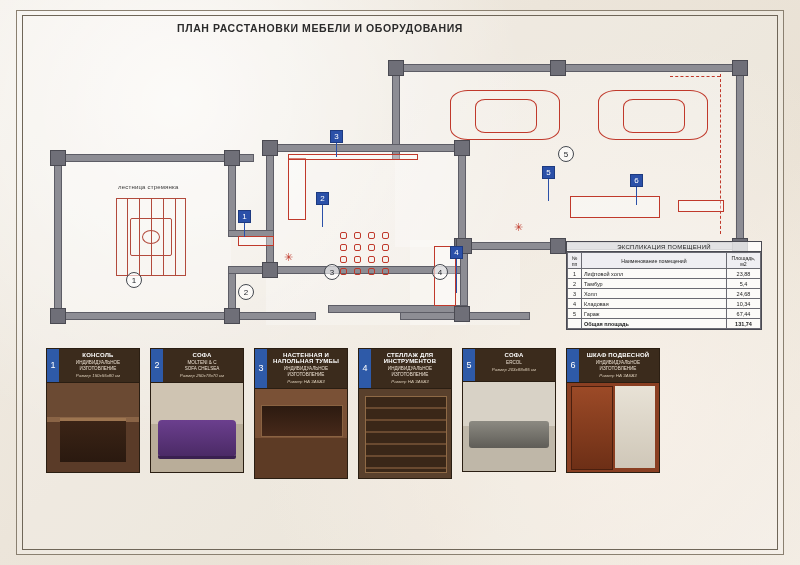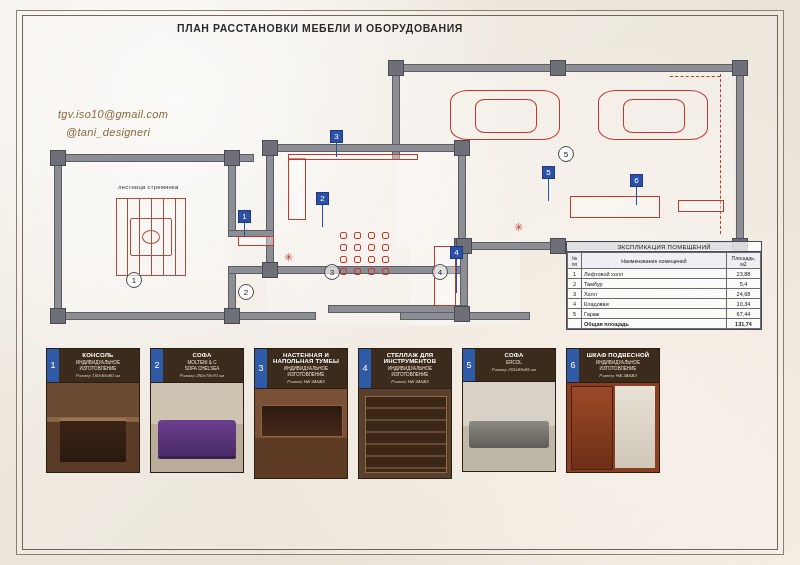--- a/index.html
+++ b/index.html
@@ -143,24 +143,20 @@
 </style>
 </head>
 <body>
 
 <div id="sheet">
   <div class="frame"></div>
   <div class="frame-inner"></div>
 
   <div class="title-main">ПЛАН РАССТАНОВКИ МЕБЕЛИ И ОБОРУДОВАНИЯ</div>
 
-  <div class="contact">
-    <div>tgv.iso10@gmail.com</div>
-    <div>@tani_designeri</div>
-  </div>
 
   <div id="plan">
 
     <div class="room-fill" style="left:26px;top:110px;width:175px;height:160px;"></div>
     <div class="room-fill" style="left:236px;top:100px;width:200px;height:175px;"></div>
     <div class="room-fill" style="left:380px;top:190px;width:110px;height:85px;"></div>
     <div class="room-fill" style="left:365px;top:22px;width:340px;height:175px;"></div>
 
     <div class="wall" style="left:362px;top:14px;width:352px;height:8px;"></div>
     <div class="wall" style="left:706px;top:14px;width:8px;height:186px;"></div>

